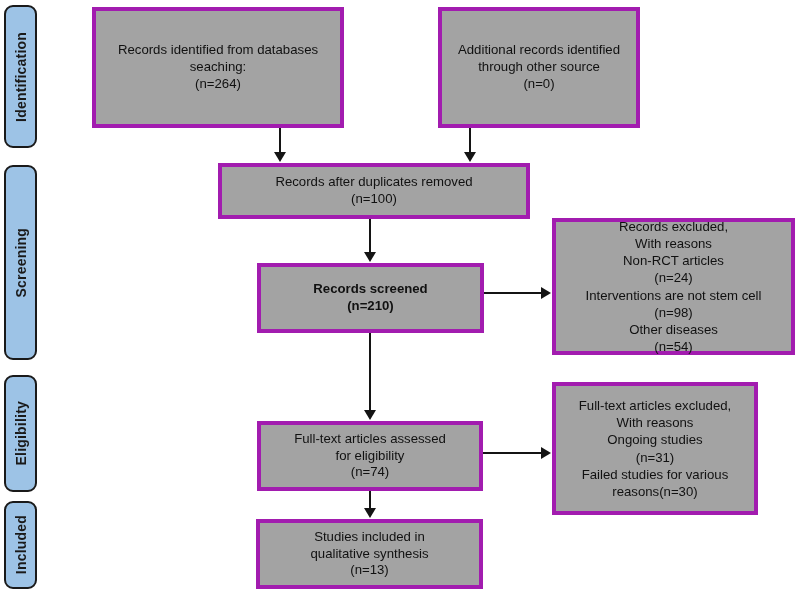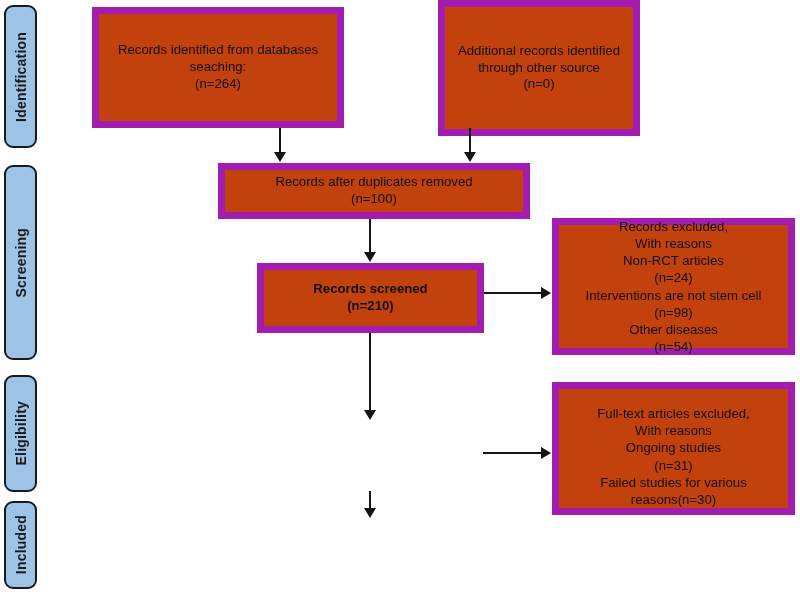--- a/index.html
+++ b/index.html
@@ -36,22 +36,22 @@
     font-size: 14px;
     font-weight: bold;
     color: #1a1a1a;
     letter-spacing: 0.2px;
     white-space: nowrap;
   }
 
   
   .flow-box {
     position: absolute;
-    background: #c2410c;
-    border: 7px solid #a21caf;
+    background: #a3a3a3;
+    border: 4px solid #a21caf;
     box-sizing: border-box;
     display: flex;
     align-items: center;
     justify-content: center;
     text-align: center;
   }
   .flow-box .box-text {
     font-size: 13.2px;
     line-height: 1.28;
     color: #111111;
@@ -110,21 +110,21 @@
   <div class="stage-tab" style="left:4px; top:501px; width:33px; height:88px;">
     <span class="stage-label">Included</span>
   </div>
 
   <div class="flow-box" style="left:92px; top:7px; width:252px; height:121px;">
     <span class="box-text">Records identified from databases
 seaching:
 (n=264)</span>
   </div>
 
-  <div class="flow-box" style="left:438px; top:0; width:202px; height:136px;">
+  <div class="flow-box" style="left:438px; top:7px; width:202px; height:121px;">
     <span class="box-text">Additional records identified
 through other source
 (n=0)</span>
   </div>
 
   <div class="v-line" style="left:279px; top:128px; height:25px;"></div>
   <div class="arrow-down" style="left:274px; top:152px;"></div>
 
   <div class="v-line" style="left:469px; top:128px; height:25px;"></div>
   <div class="arrow-down" style="left:464px; top:152px;"></div>
@@ -152,30 +152,40 @@
 (n=24)
 Interventions are not stem cell
 (n=98)
 Other diseases
 (n=54)</span>
   </div>
 
   <div class="v-line" style="left:369px; top:333px; height:78px;"></div>
   <div class="arrow-down" style="left:364px; top:410px;"></div>
 
+  <div class="flow-box" style="left:257px; top:421px; width:226px; height:70px;">
+    <span class="box-text">Full-text articles assessed
+for eligibility
+(n=74)</span>
+  </div>
 
   <div class="h-line" style="left:483px; top:452px; width:59px;"></div>
   <div class="arrow-right" style="left:541px; top:447px;"></div>
 
-  <div class="flow-box tall-pad" style="left:552px; top:382px; width:243px; height:133px;align-items:flex-end;">
+  <div class="flow-box tall-pad" style="left:552px; top:382px; width:206px; height:133px;">
     <span class="box-text">Full-text articles excluded,
 With reasons
 Ongoing studies
 (n=31)
 Failed studies for various
 reasons(n=30)</span>
   </div>
 
   <div class="v-line" style="left:369px; top:491px; height:18px;"></div>
   <div class="arrow-down" style="left:364px; top:508px;"></div>
 
+  <div class="flow-box" style="left:256px; top:519px; width:227px; height:70px;">
+    <span class="box-text">Studies included in
+qualitative synthesis
+(n=13)</span>
+  </div>
 
 </div>
 
 </body></html>

